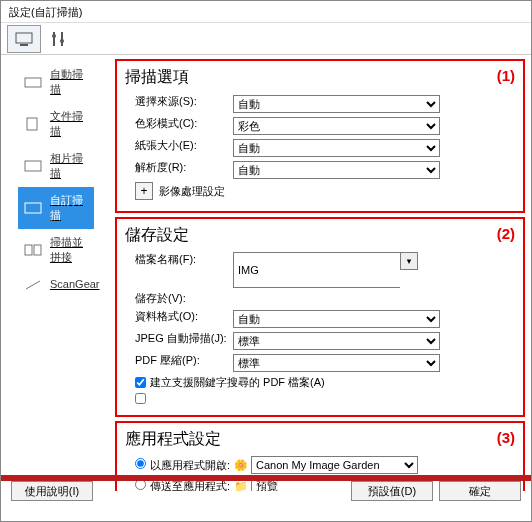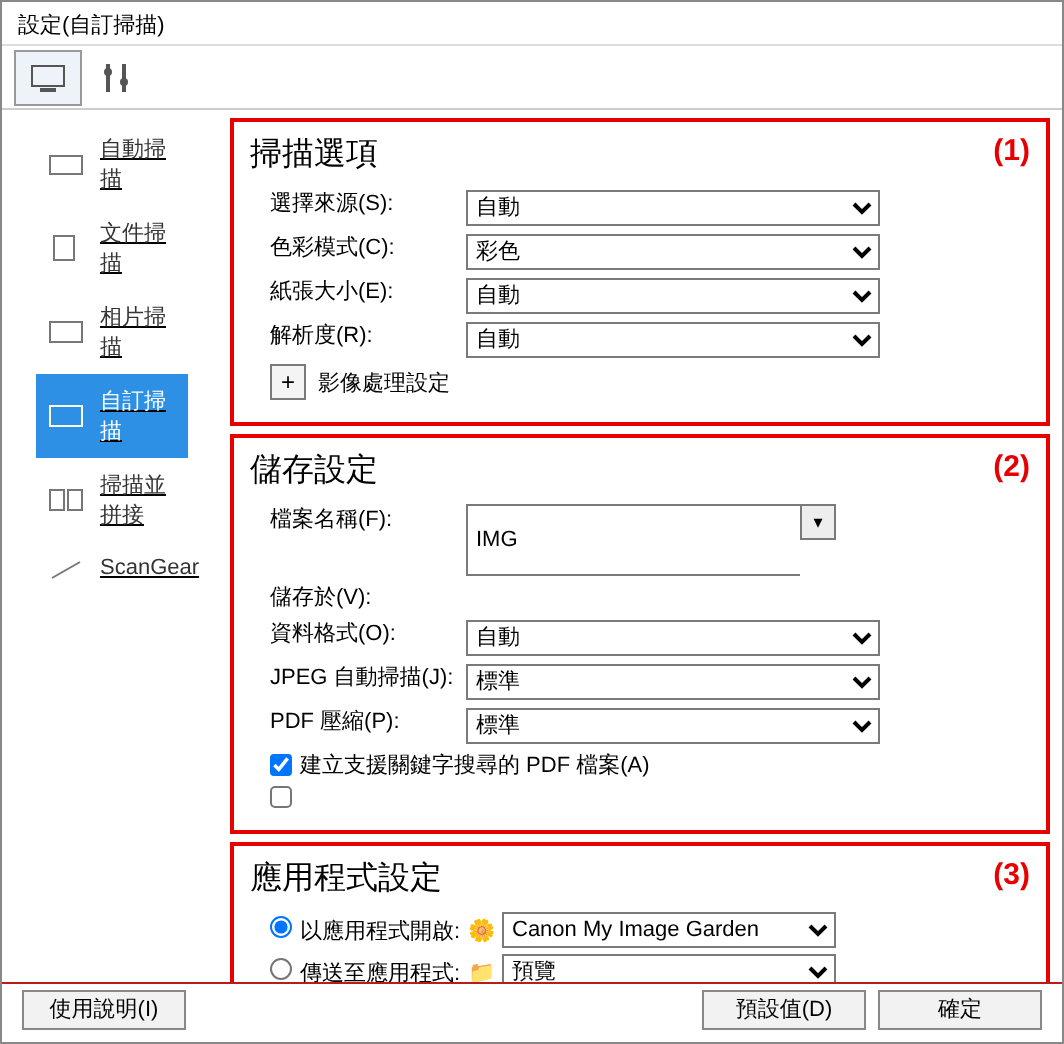--- a/index.html
+++ b/index.html
@@ -22,21 +22,21 @@
 .row-label { width: 108px; font-size: 11px; color: #000; padding-left: 10px; }
 .row-control { flex: 1; }
 select.ctl { width: 207px; height: 18px; font-size: 11px; border: 1px solid #7a7a7a; background: #fff; }
 input.ctl-text { width: 185px; height: 18px; font-size: 11px; border: 1px solid #7a7a7a; padding: 17px 4px; }
 .plus-btn { width: 18px; height: 18px; border: 1px solid #7a7a7a; display: inline-flex; align-items: center; justify-content: center; font-size: 12px; background: #f4f4f4; margin-right: 6px; }
 .chk-row { display: flex; align-items: center; font-size: 11px; padding-left: 10px; margin: 3px 0; gap: 4px; }
 .radio-row { display: flex; align-items: center; font-size: 11px; padding-left: 10px; margin: 3px 0; }
 .radio-row .radio-label { width: 98px; display: flex; align-items: flex-start; gap: 4px; }
 .sel-with-icon { display: flex; align-items: center; }
 .mini-icon { width: 16px; height: 16px; margin-right: 2px; display: inline-flex; align-items: center; justify-content: center; }
-.footer { position: absolute; bottom: 4px; left: 0; right: 0; height: 26px; display: flex; align-items: center; padding: 0 10px; border-top: 1px solid #b91c1c; }
+.footer { position: absolute; bottom: 20px; left: 0; right: 0; height: 26px; display: flex; align-items: center; padding: 0 10px; border-top: 6px solid #b91c1c; }
 .btn { height: 20px; font-size: 11px; border: 1px solid #888; background: #f2f2f2; padding: 0 12px; }
 .btn-wide { min-width: 82px; }
 input[type=checkbox], input[type=radio] { width: 11px; height: 11px; }
 </style>
 </head>
 <body>
 
 <div class="window">
 
   <div class="titlebar">設定(自訂掃描)</div>

